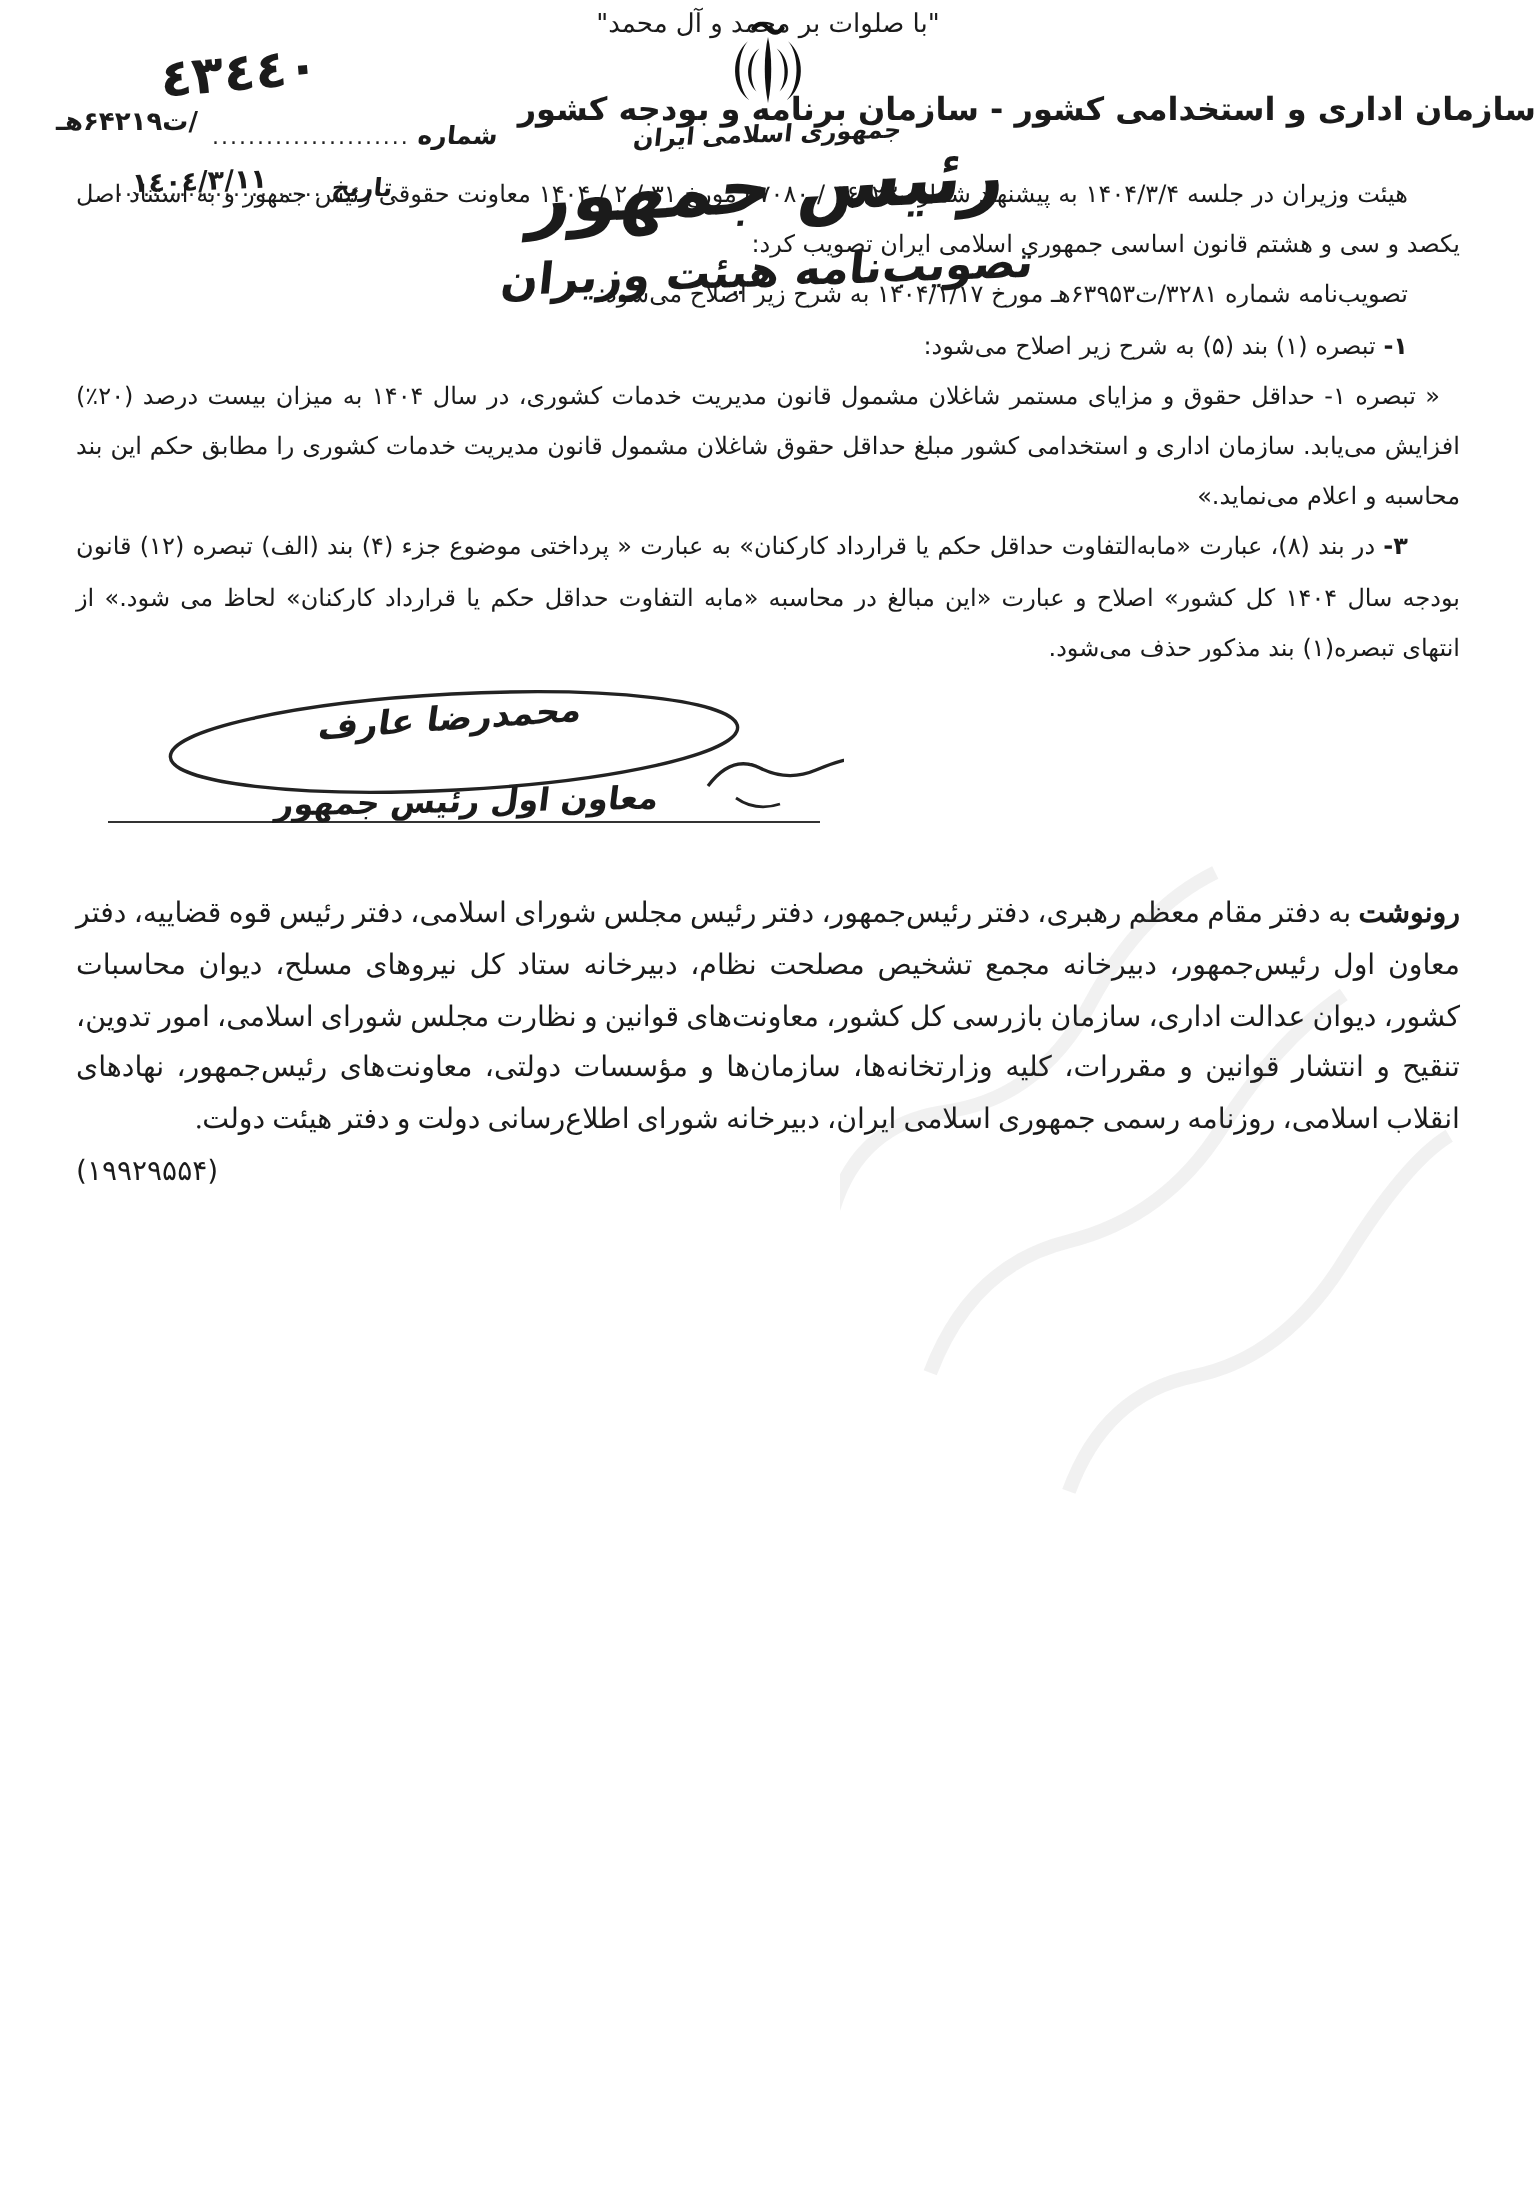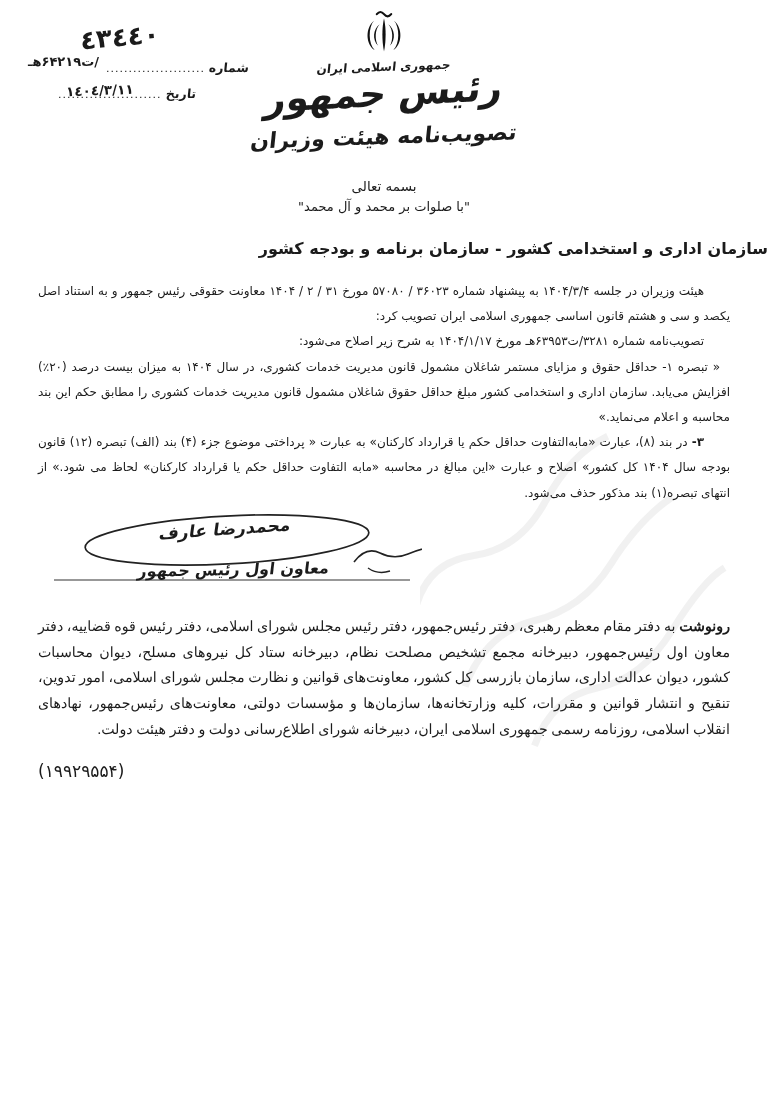--- a/index.html
+++ b/index.html
@@ -56,21 +56,21 @@
   .sig{position:relative;height:90px;margin-top:4px;}
   .sig svg{position:absolute;left:42px;top:0;}
   .sig-name{position:absolute;top:9px;left:160px;font-size:17px;font-weight:bold;white-space:nowrap;}
   .sig-name span{display:inline-block;transform:skewX(-12deg) rotate(-4deg);}
   .sig-title{position:absolute;top:50px;left:138px;font-size:16px;font-weight:bold;white-space:nowrap;}
   .sig-title span{display:inline-block;transform:skewX(-8deg) rotate(-1deg);}
 
   
   .cc{margin-top:14px;padding:0 38px;font-size:14.2px;line-height:1.82;text-align:justify;font-family:Liberation Serif, serif;}
   .cc b{font-weight:bold;}
-  .doc-id{padding:0 38px;margin-top:18px;font-size:17px;direction:ltr;text-align:left;}
+  .doc-id{padding:0 38px;margin-top:4px;font-size:14px;direction:ltr;text-align:left;}
 
   
   .watermark{position:absolute;left:420px;top:420px;opacity:0.07;pointer-events:none;}
 </style>
 </head>
 <body>
 
 <div class="page">
 
   <svg class="watermark" width="320" height="340" viewBox="0 0 320 340">
@@ -106,29 +106,29 @@
     </div>
     <div class="date-row">
       <span class="lbl">تاریخ</span>
       <span class="date-dots-wrap">
         <span class="dots">.......................</span>
         <span class="hand-date">١٤٠٤/٣/١١</span>
       </span>
     </div>
   </div>
 
-  <div class="besmele">بسمه تعالی</div>
   <div class="salawat">"با صلوات بر محمد و آل محمد"</div>
 
   <div class="addressee">سازمان اداری و استخدامی کشور - سازمان برنامه و بودجه کشور</div>
 
   <div class="doc-body">
     <p class="indent">هیئت وزیران در جلسه ۱۴۰۴/۳/۴ به پیشنهاد شماره ۳۶۰۲۳ / ۵۷۰۸۰ مورخ ۳۱ / ۲ / ۱۴۰۴ معاونت حقوقی رئیس جمهور و به استناد اصل یکصد و سی و هشتم قانون اساسی جمهوری اسلامی ایران تصویب کرد:</p>
     <p class="indent">تصویب‌نامه شماره ۳۲۸۱/ت۶۳۹۵۳هـ مورخ ۱۴۰۴/۱/۱۷ به شرح زیر اصلاح می‌شود:</p>
 
+    <p class="indent"><span class="num-bold">۱-</span> <span>تبصره (۱) بند (۵) به شرح زیر اصلاح می‌شود:</span></p>
     <p class="small-indent">« تبصره ۱- حداقل حقوق و مزایای مستمر شاغلان مشمول قانون مدیریت خدمات کشوری، در سال ۱۴۰۴ به میزان بیست درصد (۲۰٪) افزایش می‌یابد. سازمان اداری و استخدامی کشور مبلغ حداقل حقوق شاغلان مشمول قانون مدیریت خدمات کشوری را مطابق حکم این بند محاسبه و اعلام می‌نماید.»</p>
 
 
     <p class="indent"><span class="num-bold">۳-</span> <span>در بند (۸)، عبارت «مابه‌التفاوت حداقل حکم یا قرارداد کارکنان» به عبارت « پرداختی موضوع جزء (۴) بند (الف) تبصره (۱۲) قانون بودجه سال ۱۴۰۴ کل کشور» اصلاح و عبارت «این مبالغ در محاسبه «مابه التفاوت حداقل حکم یا قرارداد کارکنان» لحاظ می شود.» از انتهای تبصره(۱) بند مذکور حذف می‌شود.</span></p>
   </div>
 
   <div class="sig">
     <svg width="380" height="90" viewBox="0 0 380 90">
       <ellipse cx="185" cy="30" rx="142" ry="24" fill="none" stroke="#222" stroke-width="1.7" transform="rotate(-3 185 30)"></ellipse>
       <path d="M312 52 q12 -16 26 -9 t28 1 t26 -7" fill="none" stroke="#222" stroke-width="1.6"></path>

